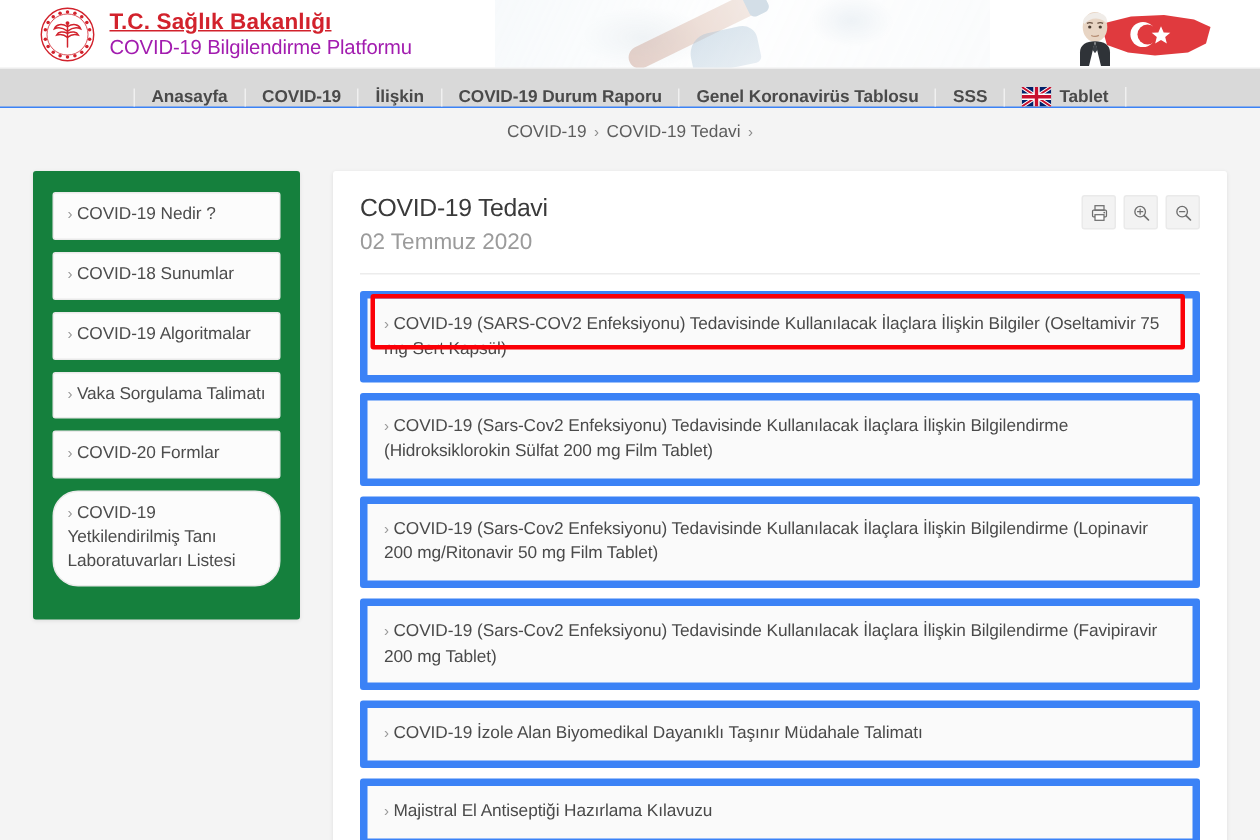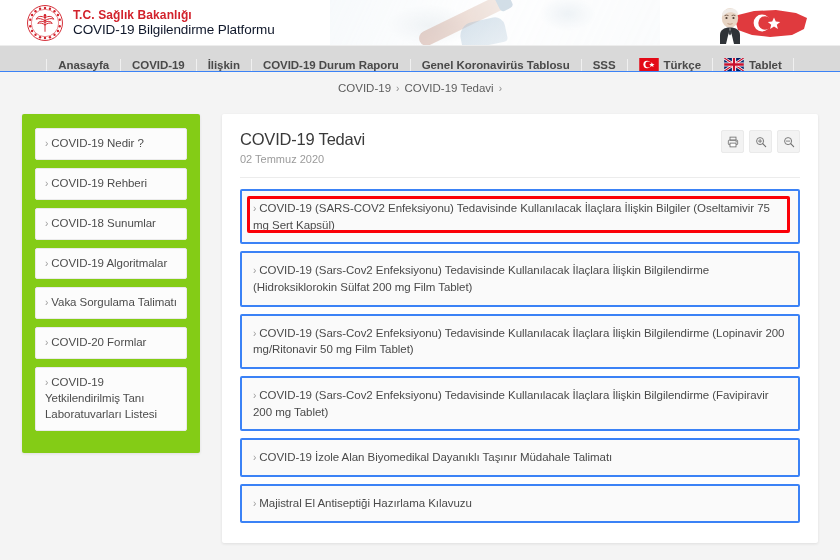--- a/index.html
+++ b/index.html
@@ -76,29 +76,30 @@
     left: 26px;
     top: 4px;
     display: flex;
     align-items: center;
     gap: 9px;
     z-index: 4;
   }
   .emblem { width: 38px; height: 38px; display: block; }
   .brand-text { line-height: 1.12; }
   .brand-line1 {
-    font-size: 12px;
+    font-size: 15px;
     font-weight: bold;
     color: #d2222c;
     letter-spacing: .1px;
     white-space: nowrap;
+    text-decoration: underline;
   }
   .brand-line2 {
     font-size: 13.5px;
-    color: #0f172a;
+    color: #a21caf;
     letter-spacing: -.1px;
     white-space: nowrap;
   }
 
   
   .ataturk-block {
     position: absolute;
     right: 26px;
     top: 2px;
     width: 110px;
@@ -161,39 +162,39 @@
     align-items: flex-start;
     gap: 22px;
     padding: 10px 22px 0 22px;
     position: relative;
   }
 
   
   .sidebar {
     width: 178px;
     flex: 0 0 178px;
-    background: #84cc16;
+    background: #15803d;
     border-radius: 2px;
     padding: 14px 13px 22px 13px;
     box-shadow: 0 1px 3px rgba(0,0,0,.09);
   }
   .side-item {
     display: block;
     background: #fcfcfc;
     border: 1px solid #eaeaea;
     border-radius: 2px;
     padding: 7px 9px 7px 9px;
     margin-bottom: 8px;
     font-size: 11.5px;
     color: #4c4c4c;
     line-height: 1.38;
     cursor: pointer;
     letter-spacing: -.05px;
   }
-  .side-item:last-child { margin-bottom: 0; }
+  .side-item:last-child { margin-bottom: 0; border-radius: 17px; }
   .side-item .chev { color: #9a9a9a; margin-right: 3px; font-size: 10px; }
 
   
   .content {
     flex: 1 1 auto;
     background: #ffffff;
     border-radius: 2px;
     box-shadow: 0 1px 3px rgba(0,0,0,.09);
     padding: 16px 18px 20px 18px;
     min-height: 380px;
@@ -203,21 +204,21 @@
     align-items: flex-start;
     justify-content: space-between;
   }
   .page-title {
     font-size: 16.5px;
     color: #3a3a3a;
     font-weight: normal;
     letter-spacing: -.2px;
   }
   .page-date {
-    font-size: 11px;
+    font-size: 15px;
     color: #9b9b9b;
     margin-top: 4px;
   }
   .tool-buttons { display: flex; gap: 5px; }
   .tool-btn {
     width: 23px; height: 23px;
     background: #f3f3f3;
     border: 1px solid #eaeaea;
     border-radius: 2px;
     display: flex;
@@ -230,21 +231,21 @@
     height: 1px;
     background: #ececec;
     margin: 12px 0 11px 0;
   }
 
   
   .doc-list { display: flex; flex-direction: column; gap: 7px; }
   .doc-item {
     position: relative;
     background: #fafafa;
-    border: 2px solid #3b82f6;
+    border: 5px solid #3b82f6;
     border-radius: 2px;
     padding: 9px 12px 9px 11px;
     font-size: 11.5px;
     line-height: 1.45;
     color: #4a4a4a;
     cursor: pointer;
     letter-spacing: -.05px;
   }
   .doc-item .chev { color: #9a9a9a; margin-right: 3px; font-size: 10px; }
 
@@ -344,29 +345,20 @@
   <div class="nav-item">
     <span>COVID-19 Durum Raporu</span>
   </div>
   <div class="nav-item">
     <span>Genel Koronavirüs Tablosu</span>
   </div>
   <div class="nav-item">
     <span>SSS</span>
   </div>
   <div class="nav-item">
-    <svg class="flag-tr" viewBox="0 0 30 20">
-      <rect width="30" height="20" fill="#e30a17"></rect>
-      <circle cx="12" cy="10" r="5.6" fill="#ffffff"></circle>
-      <circle cx="13.9" cy="10" r="4.5" fill="#e30a17"></circle>
-      <path d="M19.4 6.4 L20.6 9.1 L23.5 9.3 L21.3 11.1 L22 13.9 L19.4 12.4 L16.8 13.9 L17.5 11.1 L15.3 9.3 L18.2 9.1 Z" fill="#ffffff"></path>
-    </svg>
-    <span>Türkçe</span>
-  </div>
-  <div class="nav-item">
     <svg class="flag-uk" viewBox="0 0 30 20">
       <rect width="30" height="20" fill="#012169"></rect>
       <path d="M0 0 L30 20 M30 0 L0 20" stroke="#ffffff" stroke-width="4"></path>
       <path d="M0 0 L30 20 M30 0 L0 20" stroke="#c8102e" stroke-width="2"></path>
       <path d="M15 0 L15 20 M0 10 L30 10" stroke="#ffffff" stroke-width="6.5"></path>
       <path d="M15 0 L15 20 M0 10 L30 10" stroke="#c8102e" stroke-width="3.5"></path>
     </svg>
     <span>Tablet</span>
   </div>
 </nav>
@@ -376,23 +368,20 @@
   <span class="crumb-sep">›</span>
   <span class="crumb">COVID-19 Tedavi</span>
   <span class="crumb-sep">›</span>
 </div>
 
 <div class="page-wrap">
 
   <aside class="sidebar">
     <div class="side-item">
       <span class="chev">›</span><span>COVID-19 Nedir ?</span>
-    </div>
-    <div class="side-item">
-      <span class="chev">›</span><span>COVID-19 Rehberi</span>
     </div>
     <div class="side-item">
       <span class="chev">›</span><span>COVID-18 Sunumlar</span>
     </div>
     <div class="side-item">
       <span class="chev">›</span><span>COVID-19 Algoritmalar</span>
     </div>
     <div class="side-item">
       <span class="chev">›</span><span>Vaka Sorgulama Talimatı</span>
     </div>

